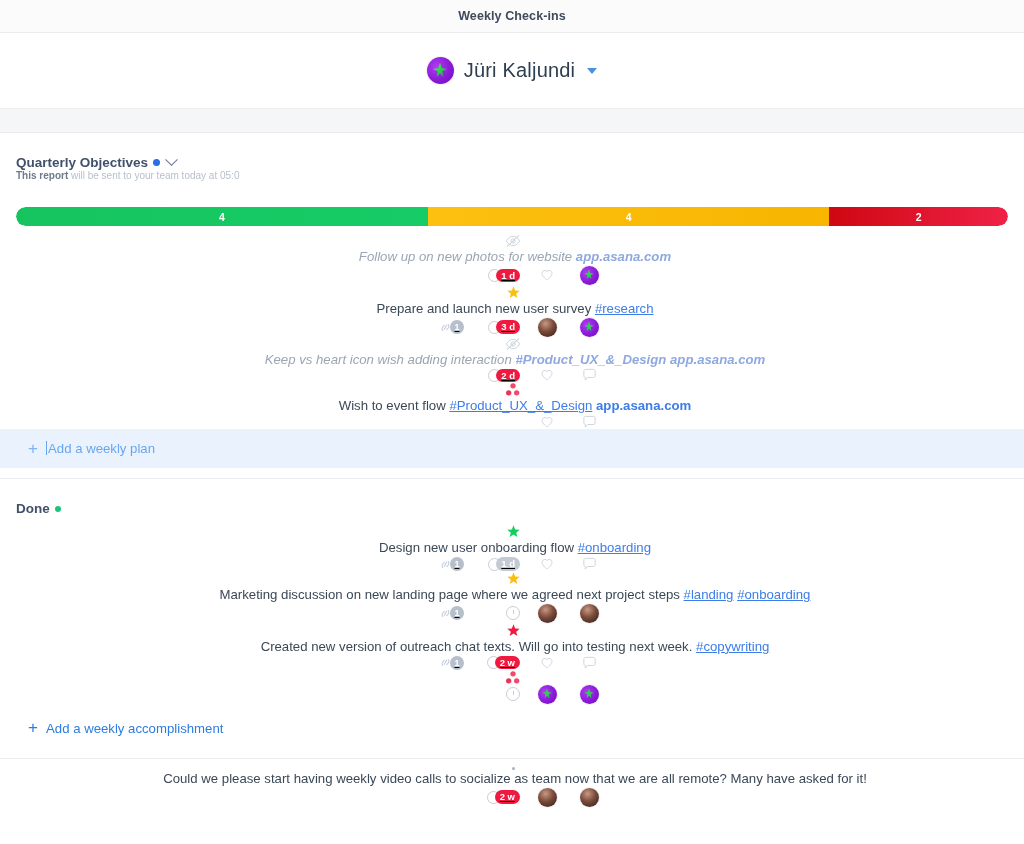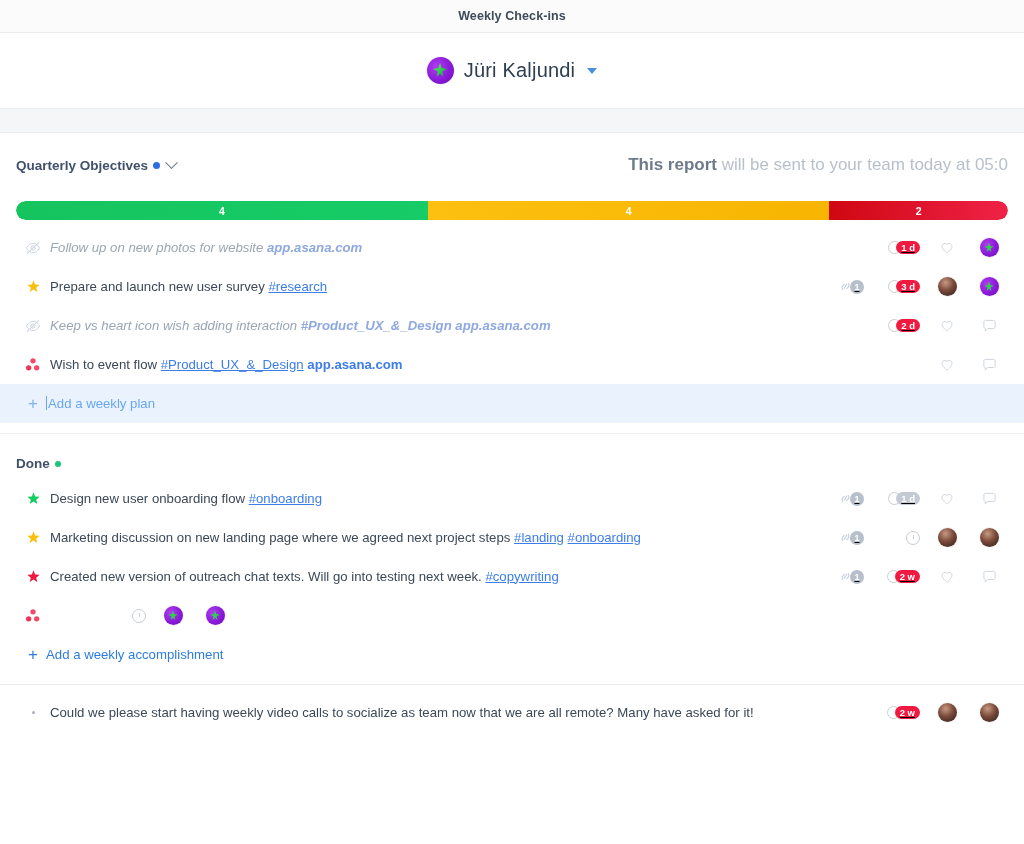--- a/index.html
+++ b/index.html
@@ -47,57 +47,58 @@
 
   
   .gap-band { height: 24px; background: #f5f6f8; border-bottom: 1px solid #ececee;}
 
   
   .content { padding: 0 16px; background:#fff; }
 
   .section-head-row {
     display:flex; align-items:baseline; justify-content:space-between;
     padding-top: 22px;
+    flex-direction: column;
   }
   .sec-title {
     font-size: 13.5px; font-weight: 700; color: #41516b;
     display: inline-flex; align-items: center; gap: 5px;
   }
   .sec-title.plain { font-weight: 700; }
   .dot-blue { width:7px; height:7px; border-radius:50%; background:#2c6ce4; display:inline-block; }
   .dot-yellow { width:6px; height:6px; border-radius:50%; background:#f5c518; display:inline-block; }
   .dot-green { width:6px; height:6px; border-radius:50%; background:#1bc47d; display:inline-block; }
   .tri-red {
     width:0;height:0;border-left:4px solid transparent;border-right:4px solid transparent;
     border-bottom:7px solid #e8314a; display:inline-block;
   }
   .chev {
     display:inline-block; width:9px; height:9px; border-right:1.6px solid #6b7a90;
     border-bottom:1.6px solid #6b7a90; transform: rotate(45deg) translate(-2px,-2px);
     margin-left:2px;
   }
-  .report-note { font-size: 17px; color: #b8c0cb; white-space: nowrap; }
+  .report-note { font-size: 10px; color: #b8c0cb; white-space: nowrap; }
   .report-note b { color:#6e7b8c; font-weight: 700; }
 
   
   .bar-wrap { margin-top: 26px; }
   .bar {
     height: 19px; border-radius: 10px; overflow: hidden; display:flex; width: 100%;
   }
   .seg { height:100%; display:flex; align-items:center; justify-content:center;
          color:#fff; font-size:10.5px; font-weight:700; position:relative; }
   .seg.green  { background: linear-gradient(90deg,#16c45f,#16cc66); border-radius:10px 0 0 10px; }
   .seg.yellow { background: linear-gradient(90deg,#fdc010,#f7b500); }
   .seg.red    { background: linear-gradient(90deg,#cf0712,#ef2246); border-radius:0 10px 10px 0; }
 
   
   .sec-body { margin-top: 8px; }
   .row {
     display:flex; align-items:center; min-height: 39px;
-    padding: 0 2px 0 4px; position: relative;
+    padding: 0 2px 0 4px; position: relative; flex-direction: column;
   }
   .row .lead {
     width: 26px; flex:none; display:flex; align-items:center; justify-content:center;
   }
   .row .txt { flex: 1; font-size: 13.2px; color: #3b4856; line-height: 1.35; padding-left: 4px;}
   .row .txt.muted { color:#9aa6b4; font-style: italic; }
   .row .txt.muted a { color:#8fa9e0; font-style: italic; font-weight: 700; }
   .lnk { color:#3d7de8; text-decoration:none; }
   .lnk.bold { font-weight:700; }
   .tag { color:#3d7de8; }

